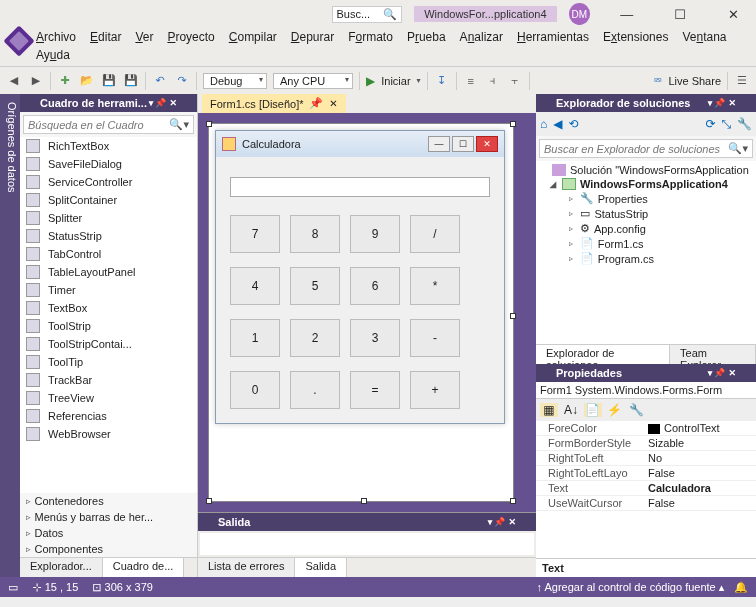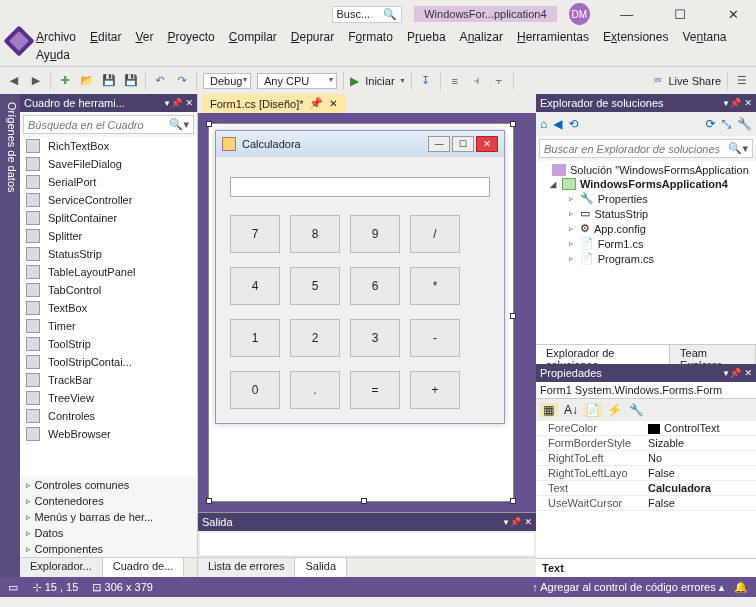--- a/index.html
+++ b/index.html
@@ -16,21 +16,21 @@
 .logo::after { content:""; position:absolute; inset:4px; background:#9d7ec0; border-radius:1px;}
 .toolbar { height: 28px; background: #eeece8; border-top: 1px solid #ccc; display: flex; align-items: center; padding: 0 6px; gap: 6px; font-size: 11px; }
 .toolbar .combo { border: 1px solid #bbb; background: #fff; padding: 1px 14px 1px 6px; position: relative; }
 .toolbar .combo::after { content: "▾"; position: absolute; right: 3px; top: 1px; font-size: 8px; color: #555; }
 .toolbar .play { color: #388a34; font-size: 12px; }
 .toolbar .sep { width: 1px; height: 18px; background: #ccc; }
 .tbicon { width: 16px; height: 16px; display: inline-flex; align-items: center; justify-content: center; color: #555; font-size: 11px; }
 .main { display: flex; height: calc(607px - 28px - 48px - 28px - 20px); background: #eee; }
 .sidetab { width: 20px; background: #5a4b7d; color: #fff; writing-mode: vertical-rl; text-orientation: mixed; padding: 8px 2px; font-size: 11px; }
 .toolbox { width: 178px; background: #f6f6f6; border-right: 1px solid #ccc; display: flex; flex-direction: column; }
-.panehdr { background: #4b3f6b; color: #fff; padding: 3px 4px; display: flex; align-items: center; font-size: 11px; }
+.panehdr { background: #4b3f6b; color: #fff; padding: 3px 20px; display: flex; align-items: center; font-size: 11px; font-weight: bold; }
 .panehdr .pin { margin-left: auto; font-size: 9px; }
 .searchbox { display: flex; align-items: center; background: #fff; border: 1px solid #ccc; margin: 3px; padding: 2px 4px; color: #777; font-style: italic; font-size: 11px; }
 .searchbox .mag { margin-left: auto; color: #555; font-style: normal; }
 .tbx-list { flex: 1; overflow: hidden; background: #fff; text-align: center; }
 .tbx-item { display: flex; align-items: center; padding: 2px 6px; gap: 8px; font-size: 11px; }
 .tbx-item .ico { width: 14px; height: 14px; background: #dcd9e6; border: 1px solid #999; font-size: 8px; display:flex; align-items:center; justify-content:center;}
 .tbx-expand { padding: 2px 6px; font-size: 11px; display:flex; align-items:center; gap:4px;}
 .tbx-expand::before { content: "▹"; font-size: 9px; color:#555;}
 .tabstrip { height: 20px; background: #eeece8; display: flex; border-top:1px solid #ccc;}
 .tabstrip .tab { padding: 2px 10px; font-size: 11px; background:#eee; border-right:1px solid #ccc;}
@@ -112,21 +112,21 @@
   <span class="tbicon">▶</span>
   <span class="sep"></span>
   <span class="tbicon" style="color:#5a9e5a">✚</span>
   <span class="tbicon" style="color:#c99b2d">📂</span>
   <span class="tbicon" style="color:#3272c0">💾</span>
   <span class="tbicon" style="color:#3272c0">💾</span>
   <span class="sep"></span>
   <span class="tbicon" style="color:#3272c0">↶</span>
   <span class="tbicon" style="color:#3272c0">↷</span>
   <span class="sep"></span>
-  <div class="combo" style="width:48px">Debug</div>
+  <div class="combo" style="width:64px">Debug</div>
   <div class="combo" style="width:80px">Any CPU</div>
   <span class="sep"></span>
   <span class="play">▶</span>
   <span>Iniciar</span>
     <span style="font-size:8px;color:#555">▾</span>
   <span class="sep"></span>
   <span class="tbicon" style="color:#3272c0">↧</span>
   <span class="sep"></span>
   <span class="tbicon">≡</span>
   <span class="tbicon">⫞</span>
@@ -155,81 +155,80 @@
         <div class="tbx-item">
           <span class="ico"></span>
           <span>RichTextBox</span>
         </div>
         <div class="tbx-item">
           <span class="ico"></span>
           <span>SaveFileDialog</span>
         </div>
         <div class="tbx-item">
           <span class="ico"></span>
-          <span>SerialPort</span>
-        </div>
-        <div class="tbx-item">
-          <span class="ico"></span>
           <span>ServiceController</span>
         </div>
         <div class="tbx-item">
           <span class="ico"></span>
           <span>SplitContainer</span>
         </div>
         <div class="tbx-item">
           <span class="ico"></span>
           <span>Splitter</span>
         </div>
         <div class="tbx-item">
           <span class="ico"></span>
           <span>StatusStrip</span>
         </div>
         <div class="tbx-item">
           <span class="ico"></span>
+          <span>TabControl</span>
+        </div>
+        <div class="tbx-item">
+          <span class="ico"></span>
           <span>TableLayoutPanel</span>
         </div>
         <div class="tbx-item">
           <span class="ico"></span>
-          <span>TabControl</span>
+          <span>Timer</span>
         </div>
         <div class="tbx-item">
           <span class="ico"></span>
           <span>TextBox</span>
         </div>
         <div class="tbx-item">
           <span class="ico"></span>
-          <span>Timer</span>
-        </div>
-        <div class="tbx-item">
-          <span class="ico"></span>
           <span>ToolStrip</span>
         </div>
         <div class="tbx-item">
           <span class="ico"></span>
           <span>ToolStripContai...</span>
         </div>
         <div class="tbx-item">
           <span class="ico"></span>
+          <span>ToolTip</span>
+        </div>
+        <div class="tbx-item">
+          <span class="ico"></span>
           <span>TrackBar</span>
         </div>
         <div class="tbx-item">
           <span class="ico"></span>
           <span>TreeView</span>
         </div>
         <div class="tbx-item">
           <span class="ico"></span>
-          <span>Controles</span>
+          <span>Referencias</span>
         </div>
         <div class="tbx-item">
           <span class="ico"></span>
           <span>WebBrowser</span>
         </div>
       </div>
     <div id="tbxexp">
-        <div class="tbx-expand">Controles comunes</div>
         <div class="tbx-expand">Contenedores</div>
         <div class="tbx-expand">Menús y barras de her...</div>
         <div class="tbx-expand">Datos</div>
         <div class="tbx-expand">Componentes</div>
       </div>
     <div class="tabstrip" id="tbxtabs">
         <div class="tab">Explorador...</div>
         <div class="tab active">Cuadro de...</div>
       </div>
   </div>
@@ -400,16 +399,16 @@
       </div>
     </div>
   </div>
 </div>
 
 <div class="statusbar">
   <span>▭</span>
   <span>⊹ <span>15 , 15</span></span>
   <span>⊡ <span>306 x 379</span></span>
   <div class="right-st">
-    <span>↑ <span>Agregar al control de código errores</span> ▴</span>
+    <span>↑ <span>Agregar al control de código fuente</span> ▴</span>
     <span>🔔</span>
   </div>
 </div>
 
 </body></html>

